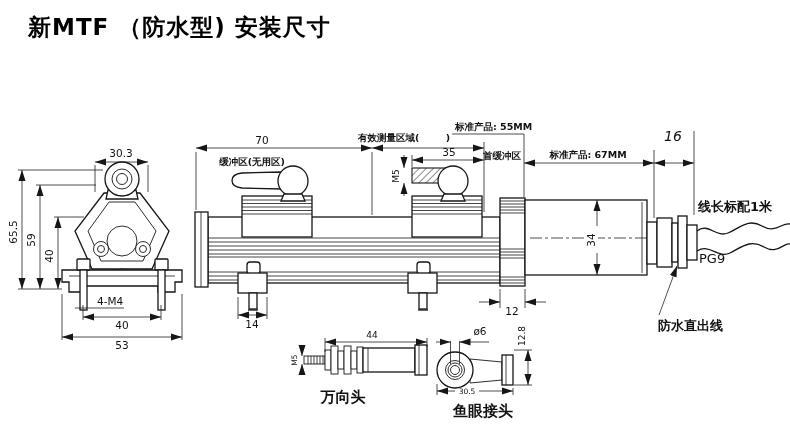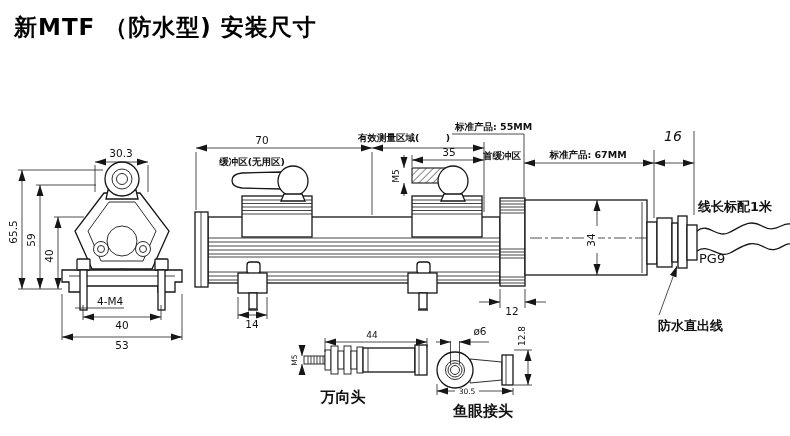--- a/index.html
+++ b/index.html
@@ -1,17 +1,17 @@
 <!DOCTYPE html>
 <html><head>
 <meta charset="utf-8">
 <style>
   html,body{margin:0;padding:0;background:#ffffff;width:790px;height:436px;overflow:hidden;}
   #stage{position:relative;width:790px;height:436px;background:#fff;font-family:"DejaVu Sans","Liberation Sans",sans-serif;}
-  #title{position:absolute;left:14px;top:12px;font-size:23px;font-weight:bold;color:#000;letter-spacing:1px;white-space:nowrap;}
+  #title{position:absolute;left:28px;top:12px;font-size:23px;font-weight:bold;color:#000;letter-spacing:1px;white-space:nowrap;}
   svg{position:absolute;left:0;top:0;}
   svg text{fill:#111;font-family:"DejaVu Sans","Liberation Sans",sans-serif;}
   .ln{stroke:#161616;stroke-width:1.3;fill:none;}
   .lt{stroke:#161616;stroke-width:0.8;fill:none;}
   .wf{fill:#ffffff;stroke:#161616;stroke-width:1.3;}
   .wt{fill:#ffffff;stroke:#161616;stroke-width:0.9;}
   .dim{stroke:#222;stroke-width:0.8;fill:none;}
   .d{font-size:10.5px;}
   .d9{font-size:9px;}
   .tiny{font-size:7.5px;}

